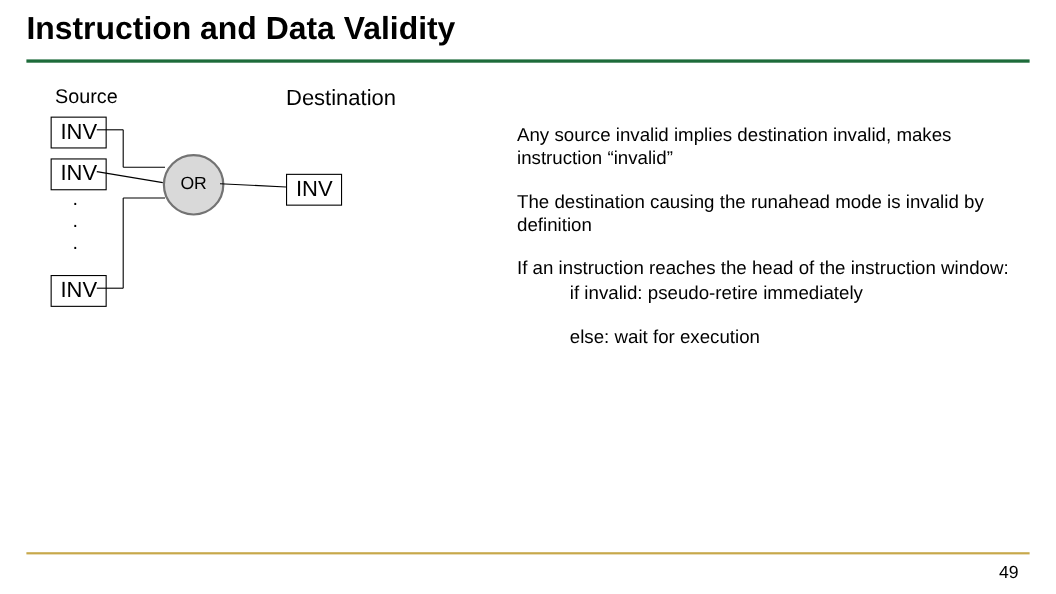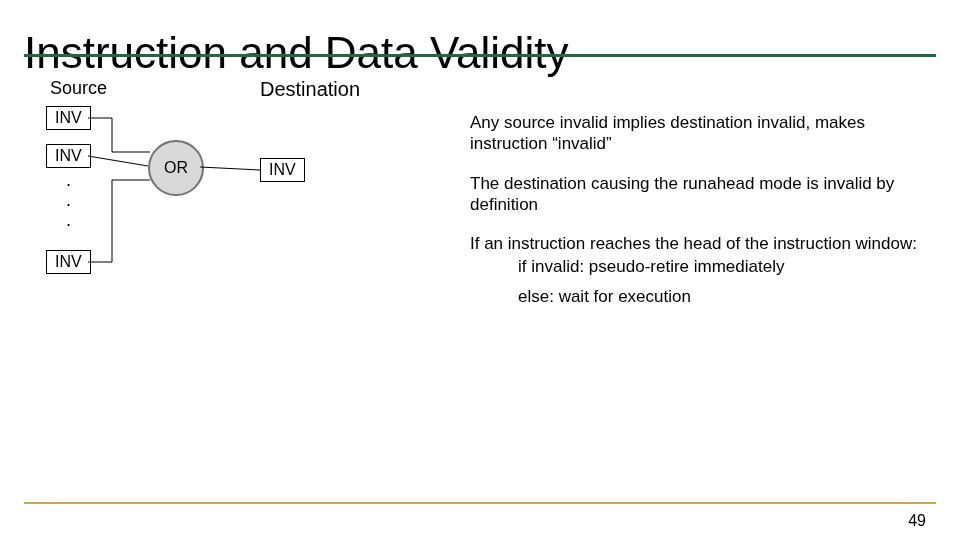--- a/index.html
+++ b/index.html
@@ -9,23 +9,23 @@
     height: 540px;
     font-family: Arial, Helvetica, sans-serif;
     background: #ffffff;
     color: #000000;
     position: relative;
     overflow: hidden;
   }
   .title {
     position: absolute;
     left: 24px;
-    top: 28px;
-    font-size: 44px;
-    font-weight: 400;
+    top: 10px;
+    font-size: 29px;
+    font-weight: 700;
   }
   .title-underline {
     position: absolute;
     left: 24px;
     right: 24px;
     top: 54px;
     height: 3px;
     background: #1d6b3a;
   }
   .label-source {
@@ -37,21 +37,21 @@
   .label-dest {
     position: absolute;
     left: 260px;
     top: 78px;
     font-size: 20px;
   }
   .inv-box {
     position: absolute;
     border: 1px solid #000;
     background: #fff;
-    font-size: 16px;
+    font-size: 20px;
     padding: 2px 8px;
     text-align: center;
   }
   .inv1 { left: 46px; top: 106px; }
   .inv2 { left: 46px; top: 144px; }
   .inv3 { left: 46px; top: 250px; }
   .inv-dest { left: 260px; top: 158px; }
   .dots {
     position: absolute;
     left: 66px;
@@ -136,18 +136,18 @@
   <line x1="112" y1="262" x2="112" y2="180" stroke="#000"></line>
   <line x1="112" y1="180" x2="150" y2="180" stroke="#000"></line>
 
   <line x1="200" y1="167" x2="260" y2="170" stroke="#000"></line>
 </svg>
 
 <div class="body-text">
   <p>Any source invalid implies destination invalid, makes instruction “invalid”</p>
   <p>The destination causing the runahead mode is invalid by definition</p>
   <p style="margin-bottom:2px">If an instruction reaches the head of the instruction window:</p>
-  <p class="indent" style="margin-bottom:8px">if invalid: pseudo-retire immediately</p>
+  <p class="indent" style="margin-bottom:18px">if invalid: pseudo-retire immediately</p>
   <p class="indent">else: wait for execution</p>
 </div>
 
 <div class="footer-rule"></div>
 <div class="page-num">49</div>
 
 </body></html>

